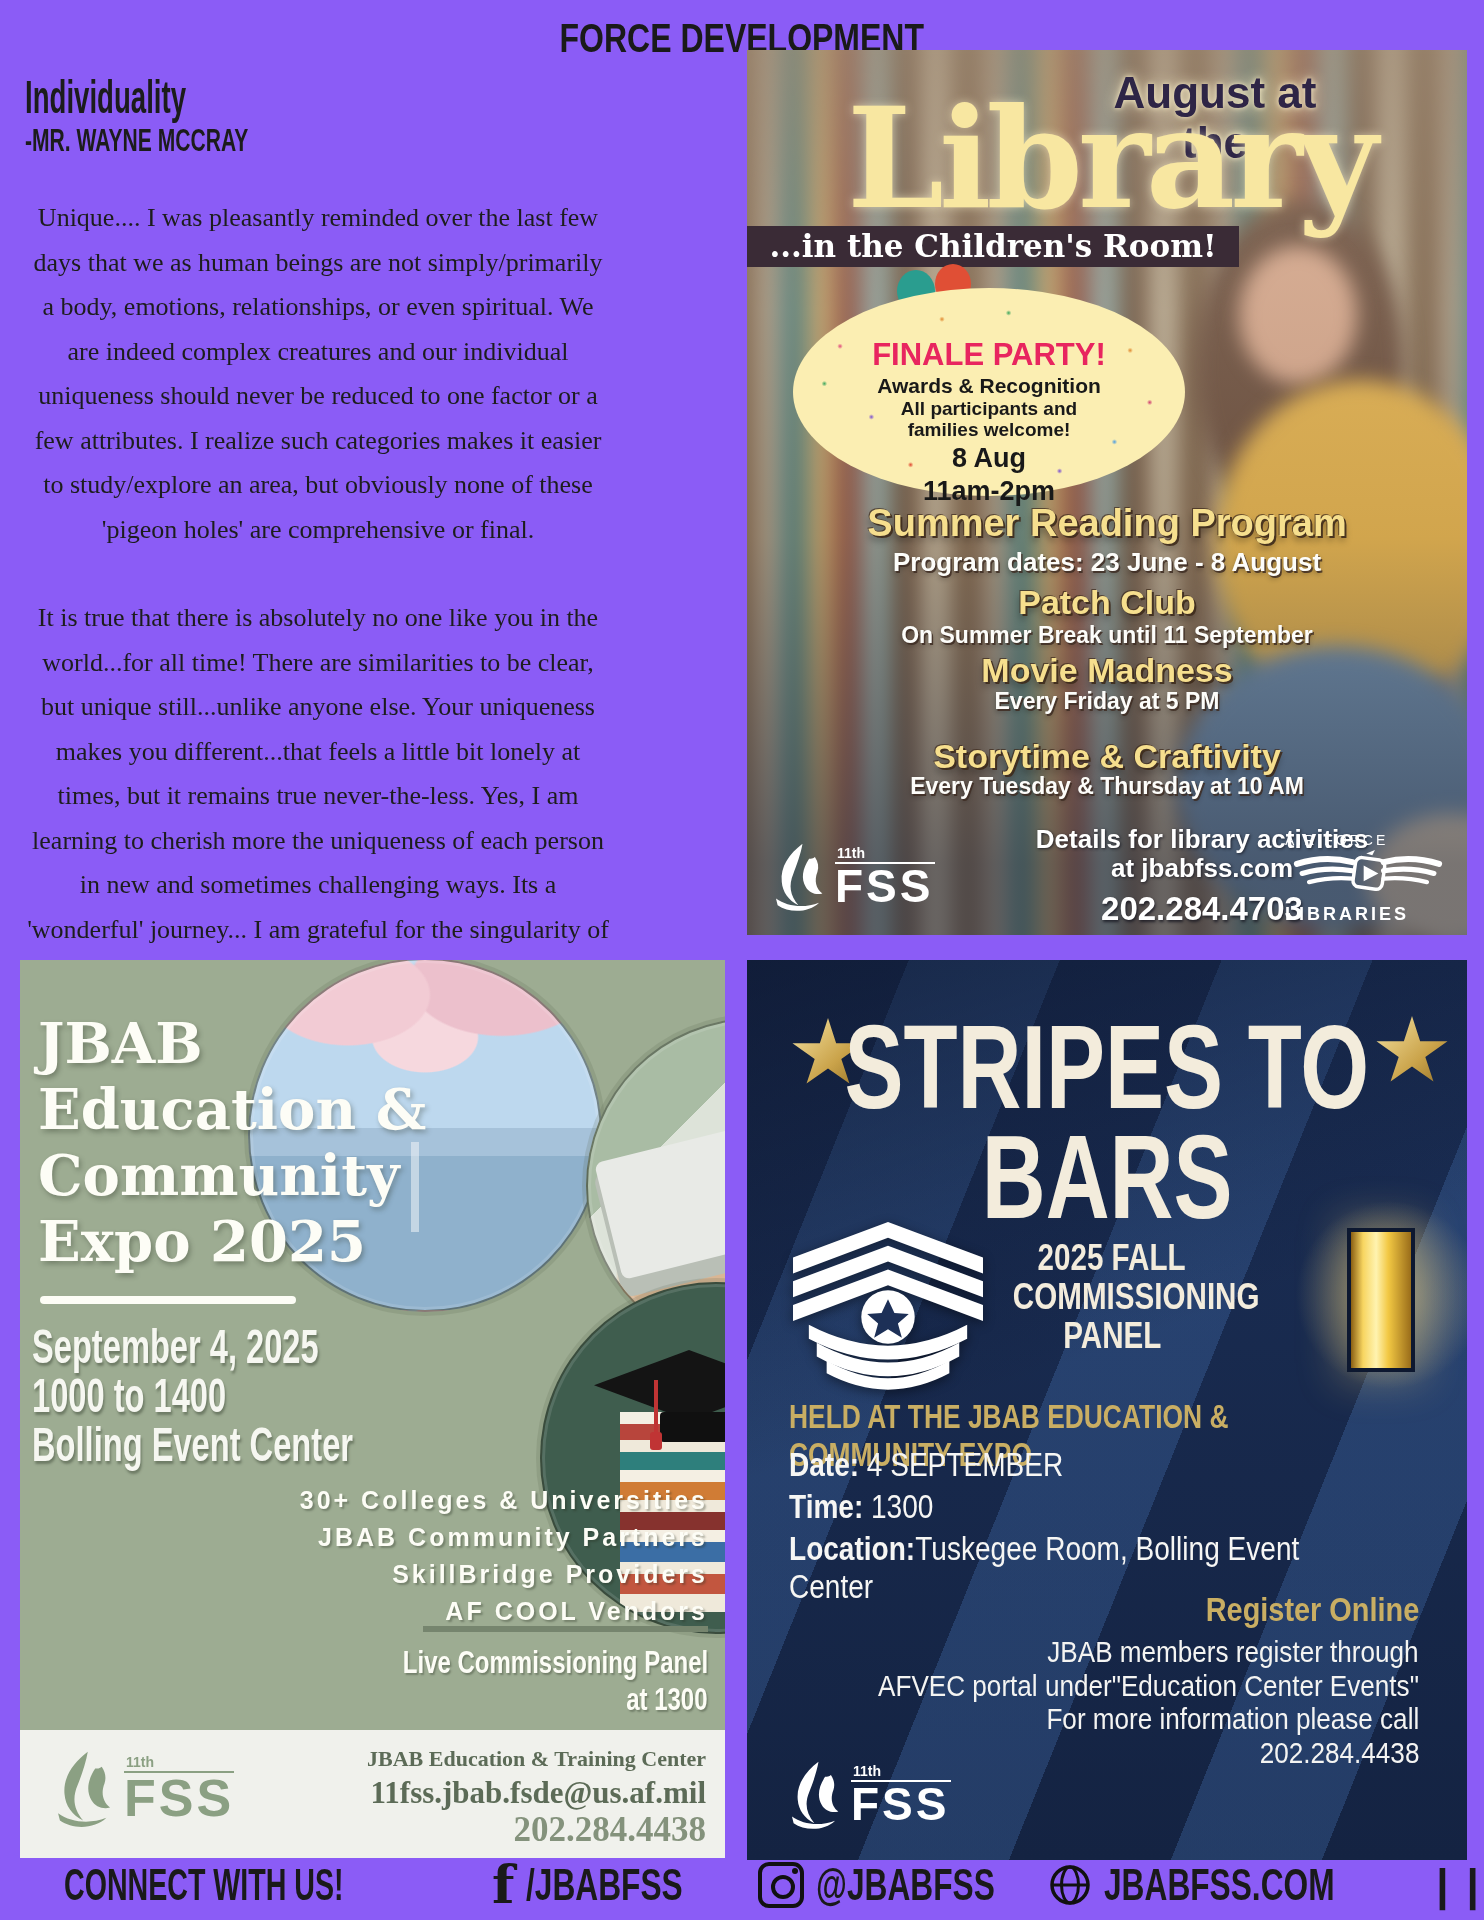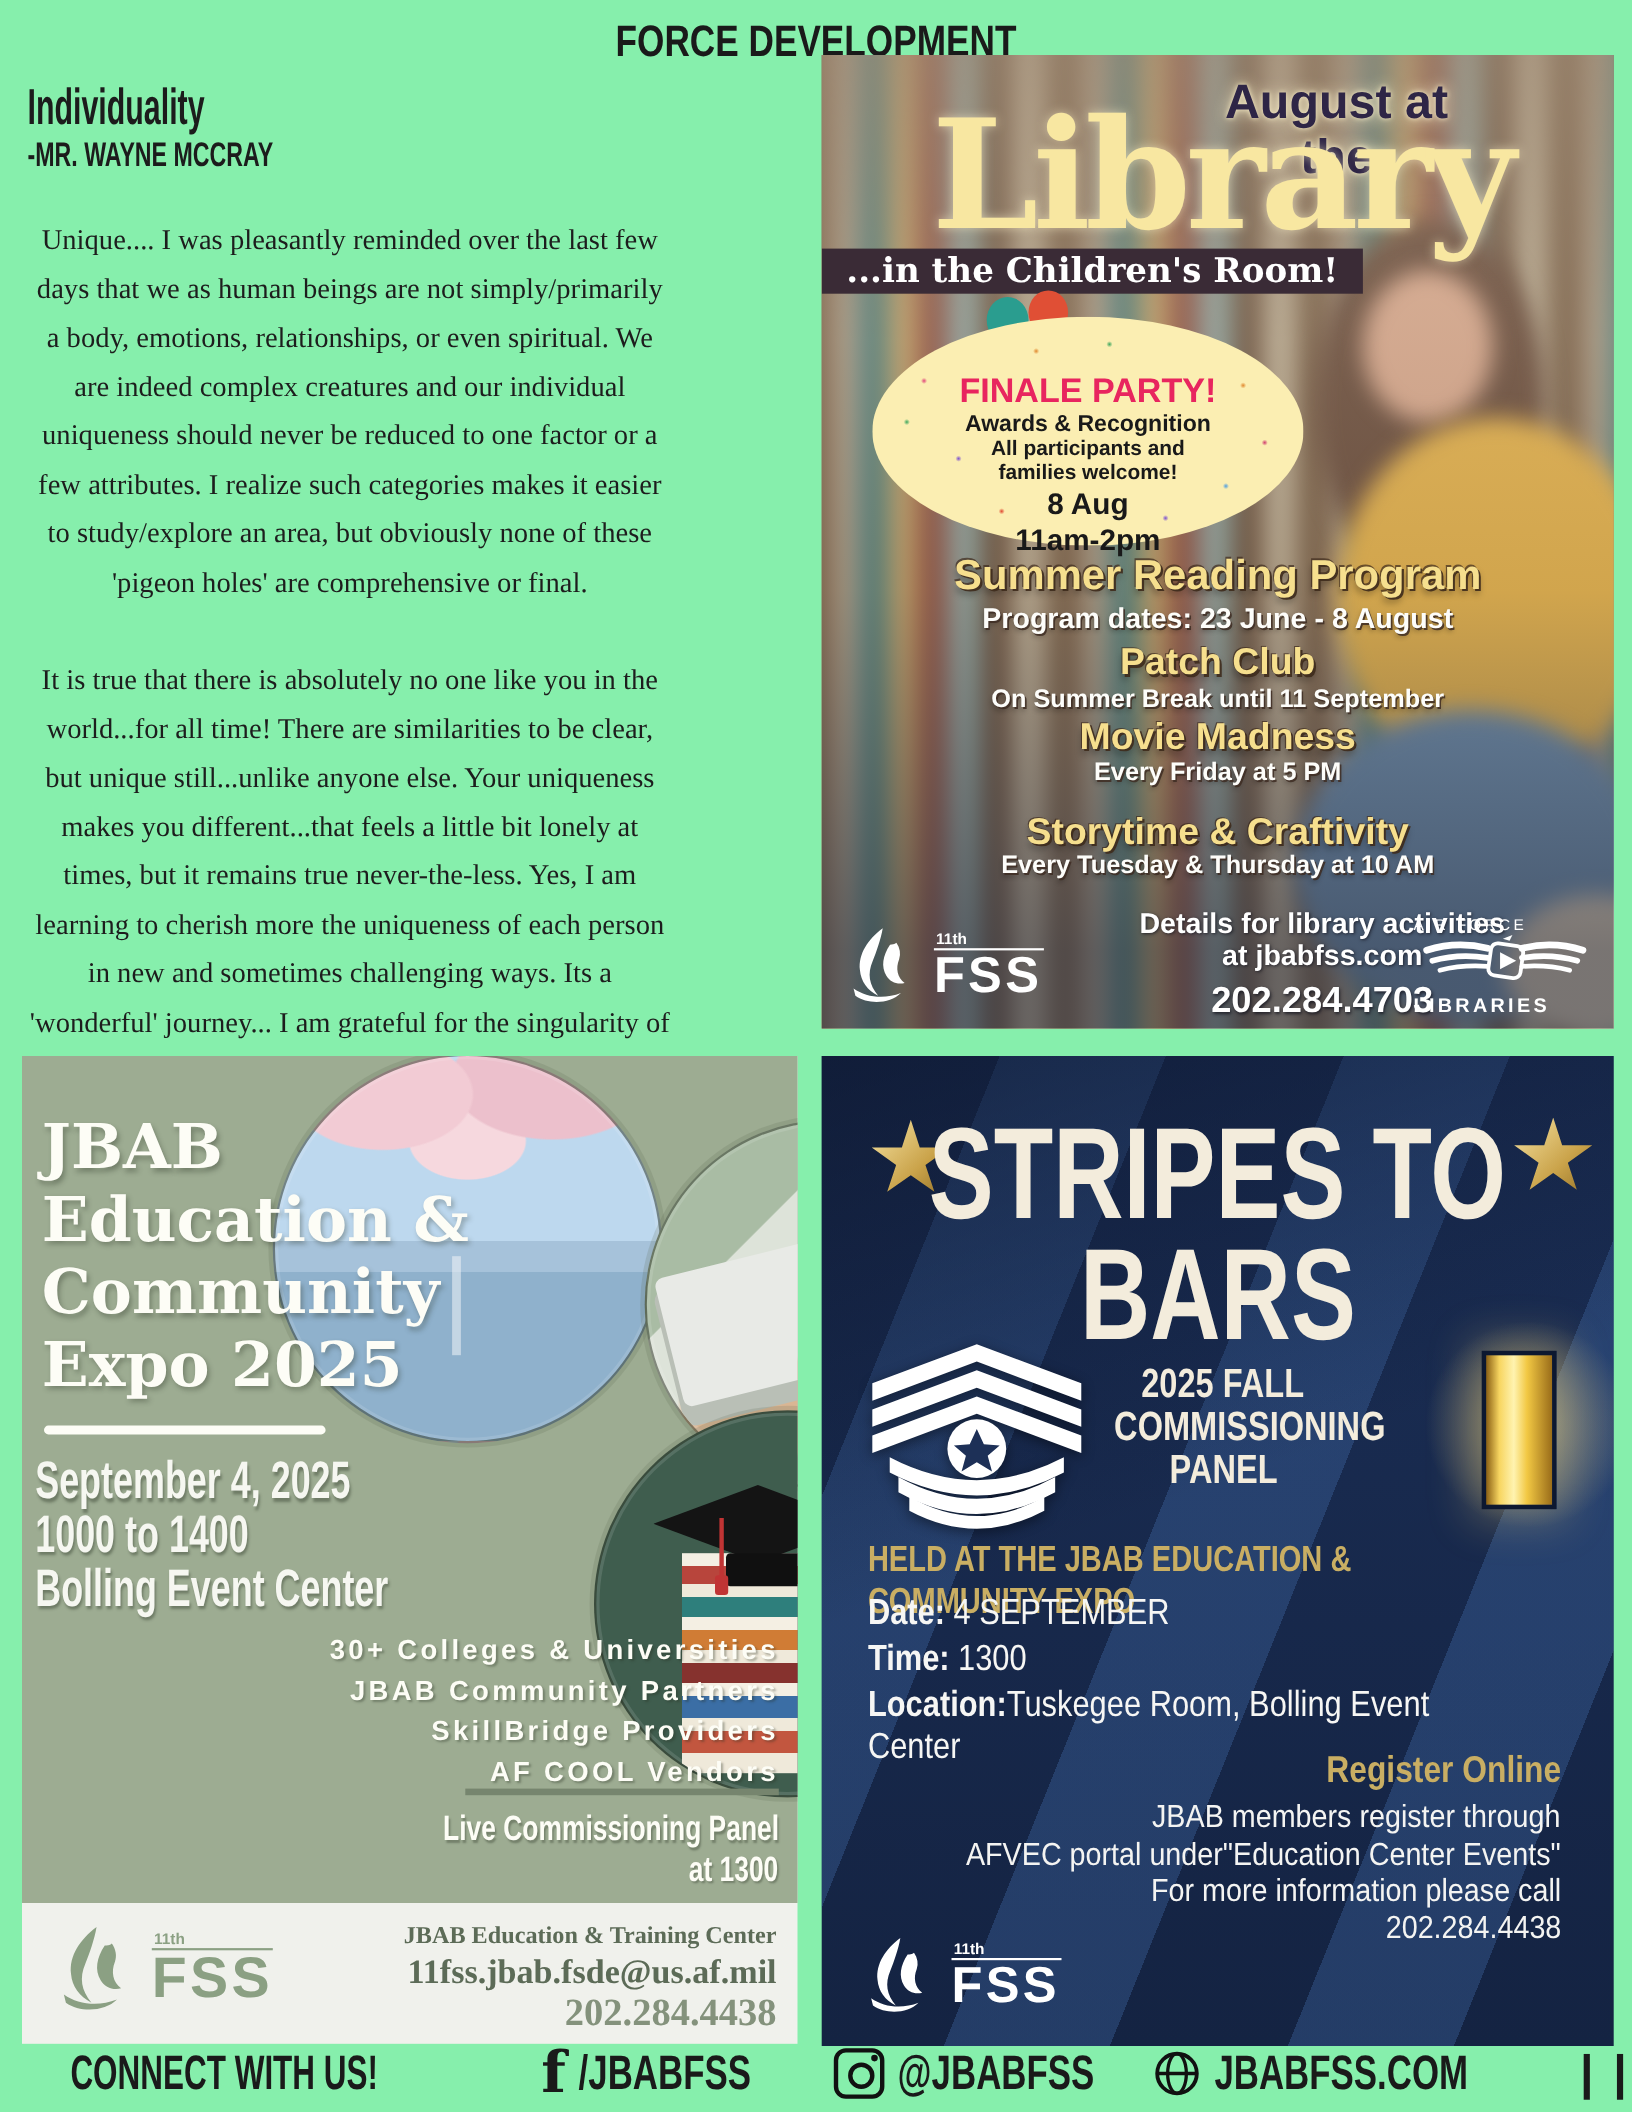--- a/index.html
+++ b/index.html
@@ -1,16 +1,16 @@
 <!DOCTYPE html>
 <html><head>
 <meta charset="utf-8">
 <style>
   html,body{margin:0;padding:0;background:#fff;}
-  .page{position:relative;width:1484px;height:1920px;background:#86efac;overflow:hidden;
+  .page{position:relative;width:1484px;height:1920px;background:#8b5cf6;overflow:hidden;
         font-family:"Liberation Sans",sans-serif;}
   .abs{position:absolute;}
   .cx{display:inline-block;transform:scaleX(var(--sx,.8));}
   .ol{transform-origin:left center;}
   .oc{transform-origin:center center;}
   .or{transform-origin:right center;}.sx6{--sx:.6}.sx65{--sx:.65}.sx68{--sx:.68}.sx72{--sx:.72}
   .sx75{--sx:.75}.sx8{--sx:.8}.sx85{--sx:.85}.sx9{--sx:.9}
 
   
   .hdr{left:0;top:16px;width:100%;text-align:center;font-weight:700;font-size:40px;
@@ -85,21 +85,21 @@
   .ev-h{left:0;width:100%;text-align:center;font-weight:700;color:#f6df8e;
      text-shadow:2px 2px 0 rgba(62,43,28,.9),-1px -1px 0 rgba(62,43,28,.7),0 5px 7px rgba(0,0,0,.35);}
   .ev-d{left:0;width:100%;text-align:center;font-weight:700;color:#fdfdfa;
      text-shadow:1.5px 1.5px 0 rgba(62,45,35,.85),0 3px 5px rgba(0,0,0,.3);}
   .lib-details{left:205px;top:775px;width:500px;text-align:center;font-weight:700;font-size:26px;
      line-height:29px;color:#fff;text-shadow:1px 1px 3px rgba(20,20,30,.8);}
   .lib-phone{left:205px;top:840px;width:500px;text-align:center;font-weight:700;font-size:33px;
      color:#fff;text-shadow:1px 2px 3px rgba(20,20,30,.8);}
 
   
-  .fss{display:flex;align-items:center;gap:20px;}
+  .fss{display:flex;align-items:center;gap:6px;}
   .fss-ico svg{display:block;}
   .fss-txt{display:flex;flex-direction:column;}
   .fss-sup{font-size:14px;font-weight:700;border-bottom:2px solid currentColor;
      padding:0 70px 1px 2px;line-height:15px;}
   .fss-name{font-weight:700;font-size:46px;line-height:44px;letter-spacing:3px;}
   .fss-white{color:#fff;}
   .fss-green{color:#8ba083;}
 
   
   .aflib{left:538px;top:782px;width:165px;text-align:left;color:#fff;}

